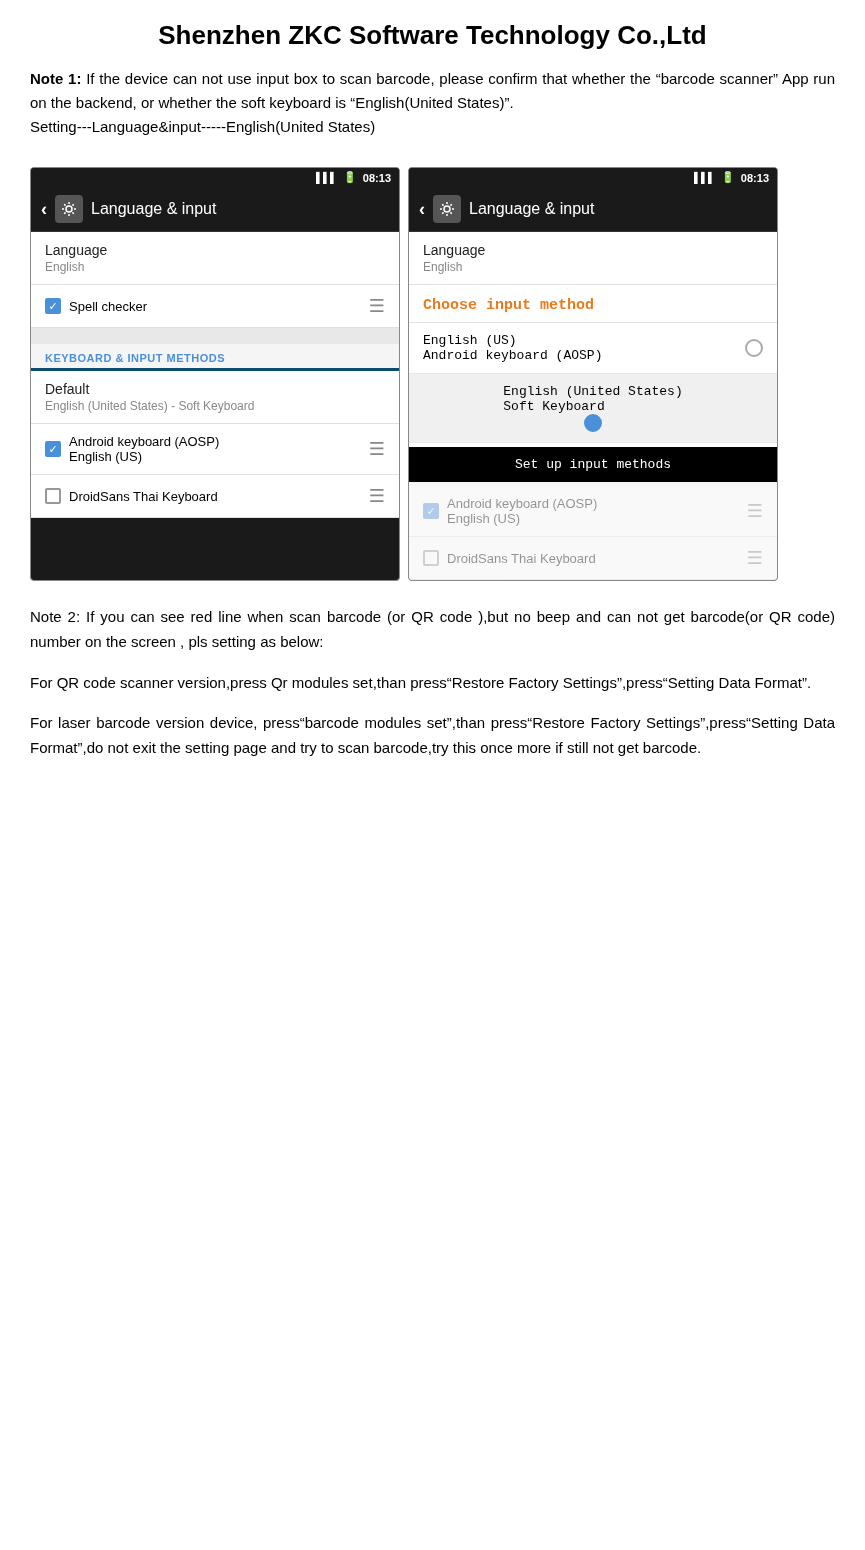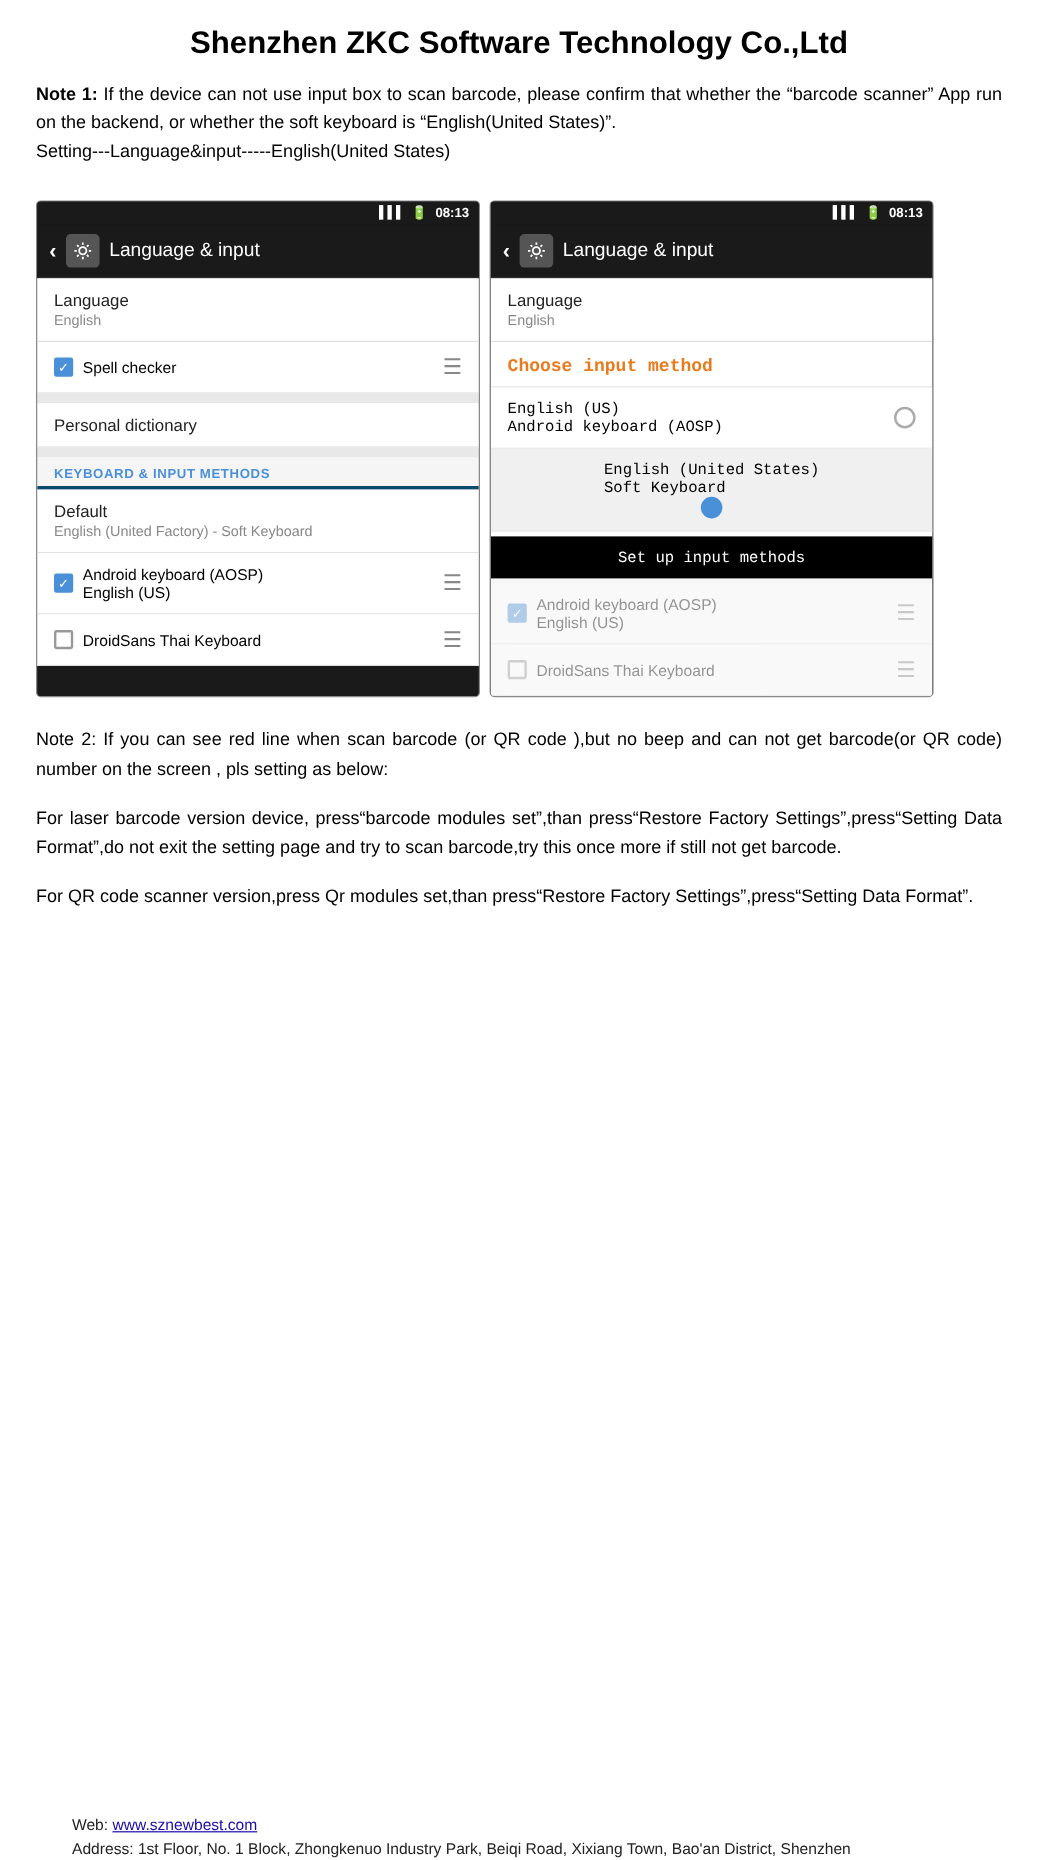--- a/index.html
+++ b/index.html
@@ -255,30 +255,27 @@
 
         <div class="menu-item-row">
           <div class="checkbox-label">
             <div class="checkbox-blue">✓</div>
             <span>Spell checker</span>
           </div>
           <span class="settings-icon">☰</span>
         </div>
         <div class="divider"></div>
 
-        <div class="menu-item">
-          <div class="item-title">Personal dictionary</div>
-        </div>
         <div class="divider"></div>
 
         <div class="section-header">KEYBOARD &amp; INPUT METHODS</div>
 
         <div class="menu-item">
           <div class="item-title">Default</div>
-          <div class="item-sub">English (United Factory) - Soft Keyboard</div>
+          <div class="item-sub">English (United States) - Soft Keyboard</div>
         </div>
 
         <div class="menu-item-row">
           <div class="checkbox-label">
             <div class="checkbox-blue">✓</div>
             <div>
               <div>Android keyboard (AOSP)</div>
               <div class="item-sub">English (US)</div>
             </div>
           </div>
@@ -357,23 +354,17 @@
           </div>
           <span class="settings-icon">☰</span>
         </div>
       </div>
     </div>
   </div>
 
   <p class="note2-block">
     <span class="note-label">Note 2:</span><span> If you can see red line when scan barcode (or QR code ),but no beep and can not get barcode(or QR code) number on the screen , pls setting as below:</span>
   </p>
+  <p class="note2-block">For  QR  code  scanner  version,press  Qr  modules  set,than  press“Restore Factory Settings”,press“Setting Data Format”.</p>
   <p class="note2-block">For  laser  barcode  version  device,  press“barcode  modules  set”,than press“Restore  Factory  Settings”,press“Setting  Data  Format”,do  not  exit  the setting page and try to scan barcode,try this once more if still not get barcode.</p>
-  <p class="note2-block">For  QR  code  scanner  version,press  Qr  modules  set,than  press“Restore Factory Settings”,press“Setting Data Format”.</p>
-
-  <div class="footer">
-    <div>
-      <span>Web: </span><a href="#">www.sznewbest.com</a>
-    </div>
-    <div>Address: 1st Floor, No. 1 Block, Zhongkenuo Industry Park, Beiqi Road, Xixiang Town, Bao'an District, Shenzhen</div>
-  </div>
+
 
 </div>
 
 </body></html>

